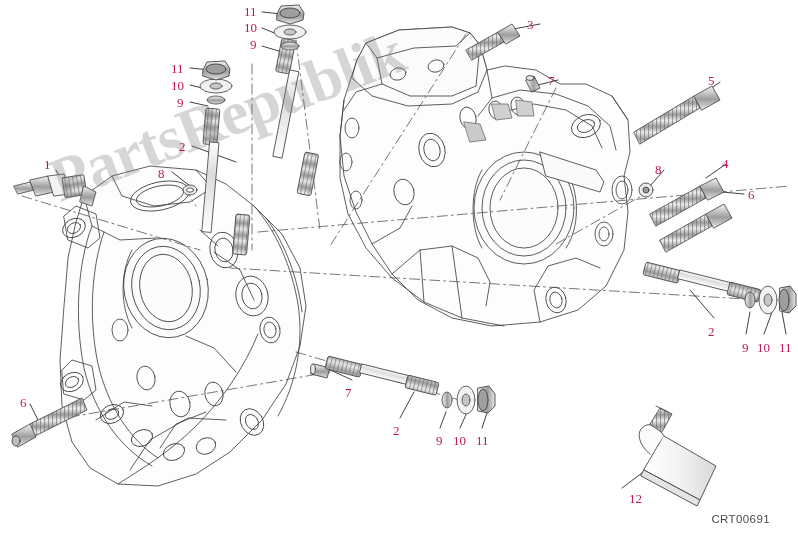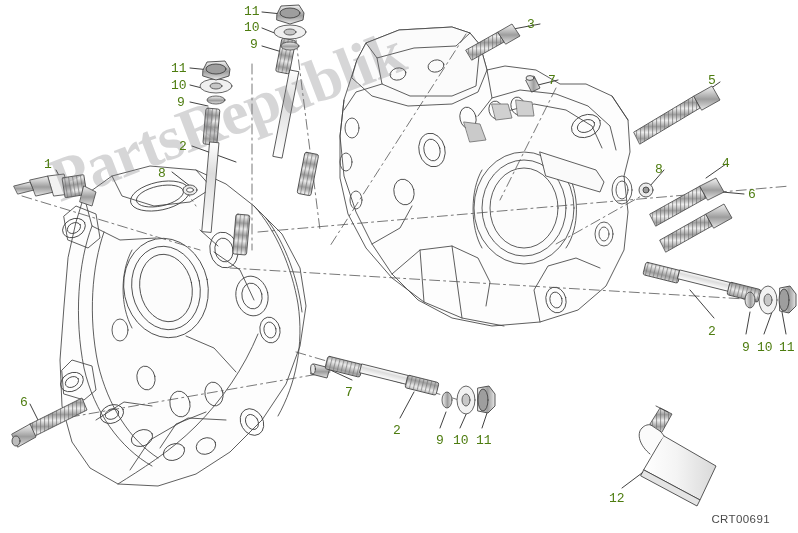--- a/index.html
+++ b/index.html
@@ -19,23 +19,23 @@
   }
   #diagram-svg {
     position: absolute;
     left: 0;
     top: 0;
     width: 798px;
     height: 533px;
   }
   .callout-num {
     position: absolute;
-    font-family: Liberation Mono, monospace;
+    font-family: Liberation Serif, serif;
     font-size: 13px;
-    color: #4d7c0f;
+    color: #be185d;
     line-height: 1;
     white-space: nowrap;
     user-select: none;
   }
   #footer-code {
     position: absolute;
     right: 28px;
     bottom: 8px;
     font-family: "Liberation Sans", sans-serif;
     font-size: 11.5px;
@@ -391,17 +391,17 @@
   <div class="callout-num" style="left:708px; top:325px;">2</div>
   <div class="callout-num" style="left:742px; top:341px;">9</div>
   <div class="callout-num" style="left:757px; top:341px;">10</div>
   <div class="callout-num" style="left:779px; top:341px;">11</div>
   <div class="callout-num" style="left:345px; top:386px;">7</div>
   <div class="callout-num" style="left:393px; top:424px;">2</div>
   <div class="callout-num" style="left:436px; top:434px;">9</div>
   <div class="callout-num" style="left:453px; top:434px;">10</div>
   <div class="callout-num" style="left:476px; top:434px;">11</div>
   <div class="callout-num" style="left:20px;  top:396px;">6</div>
-  <div class="callout-num" style="left:609px; top:492px;">12</div>
+  <div class="callout-num" style="left:629px; top:492px;">12</div>
 
   <div id="footer-code">CRT00691</div>
 
 </div>
 
 </body></html>

